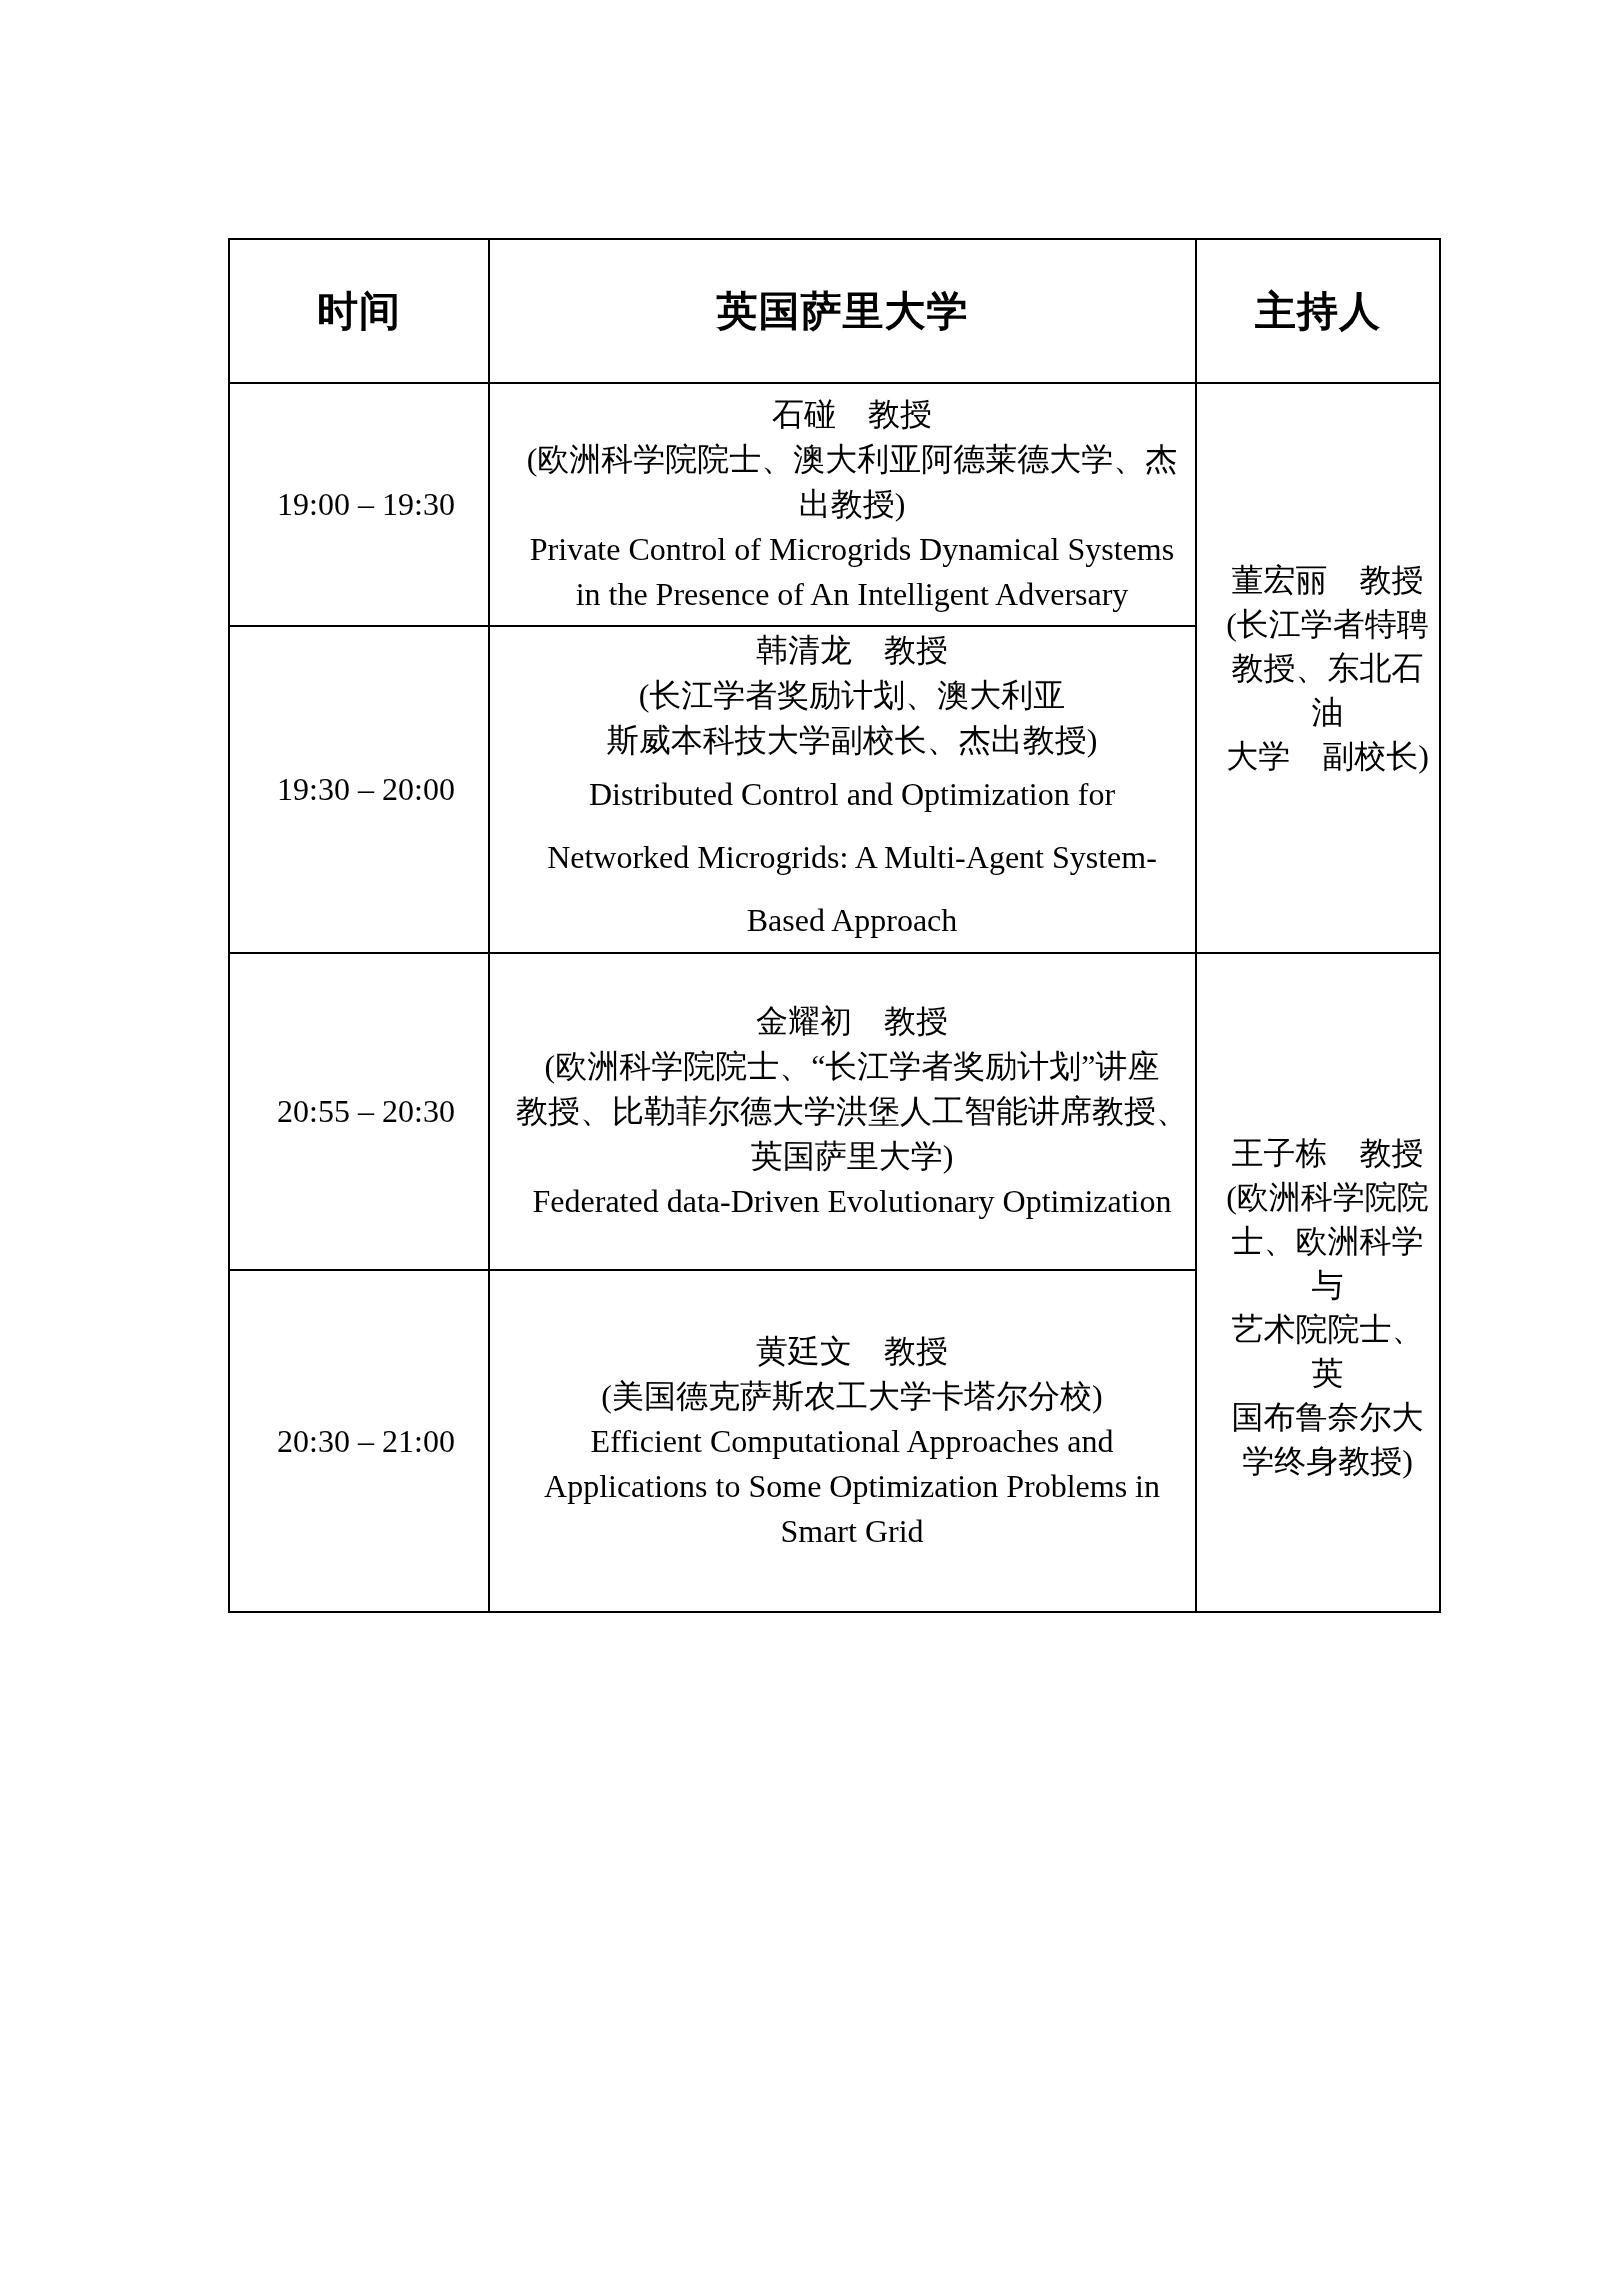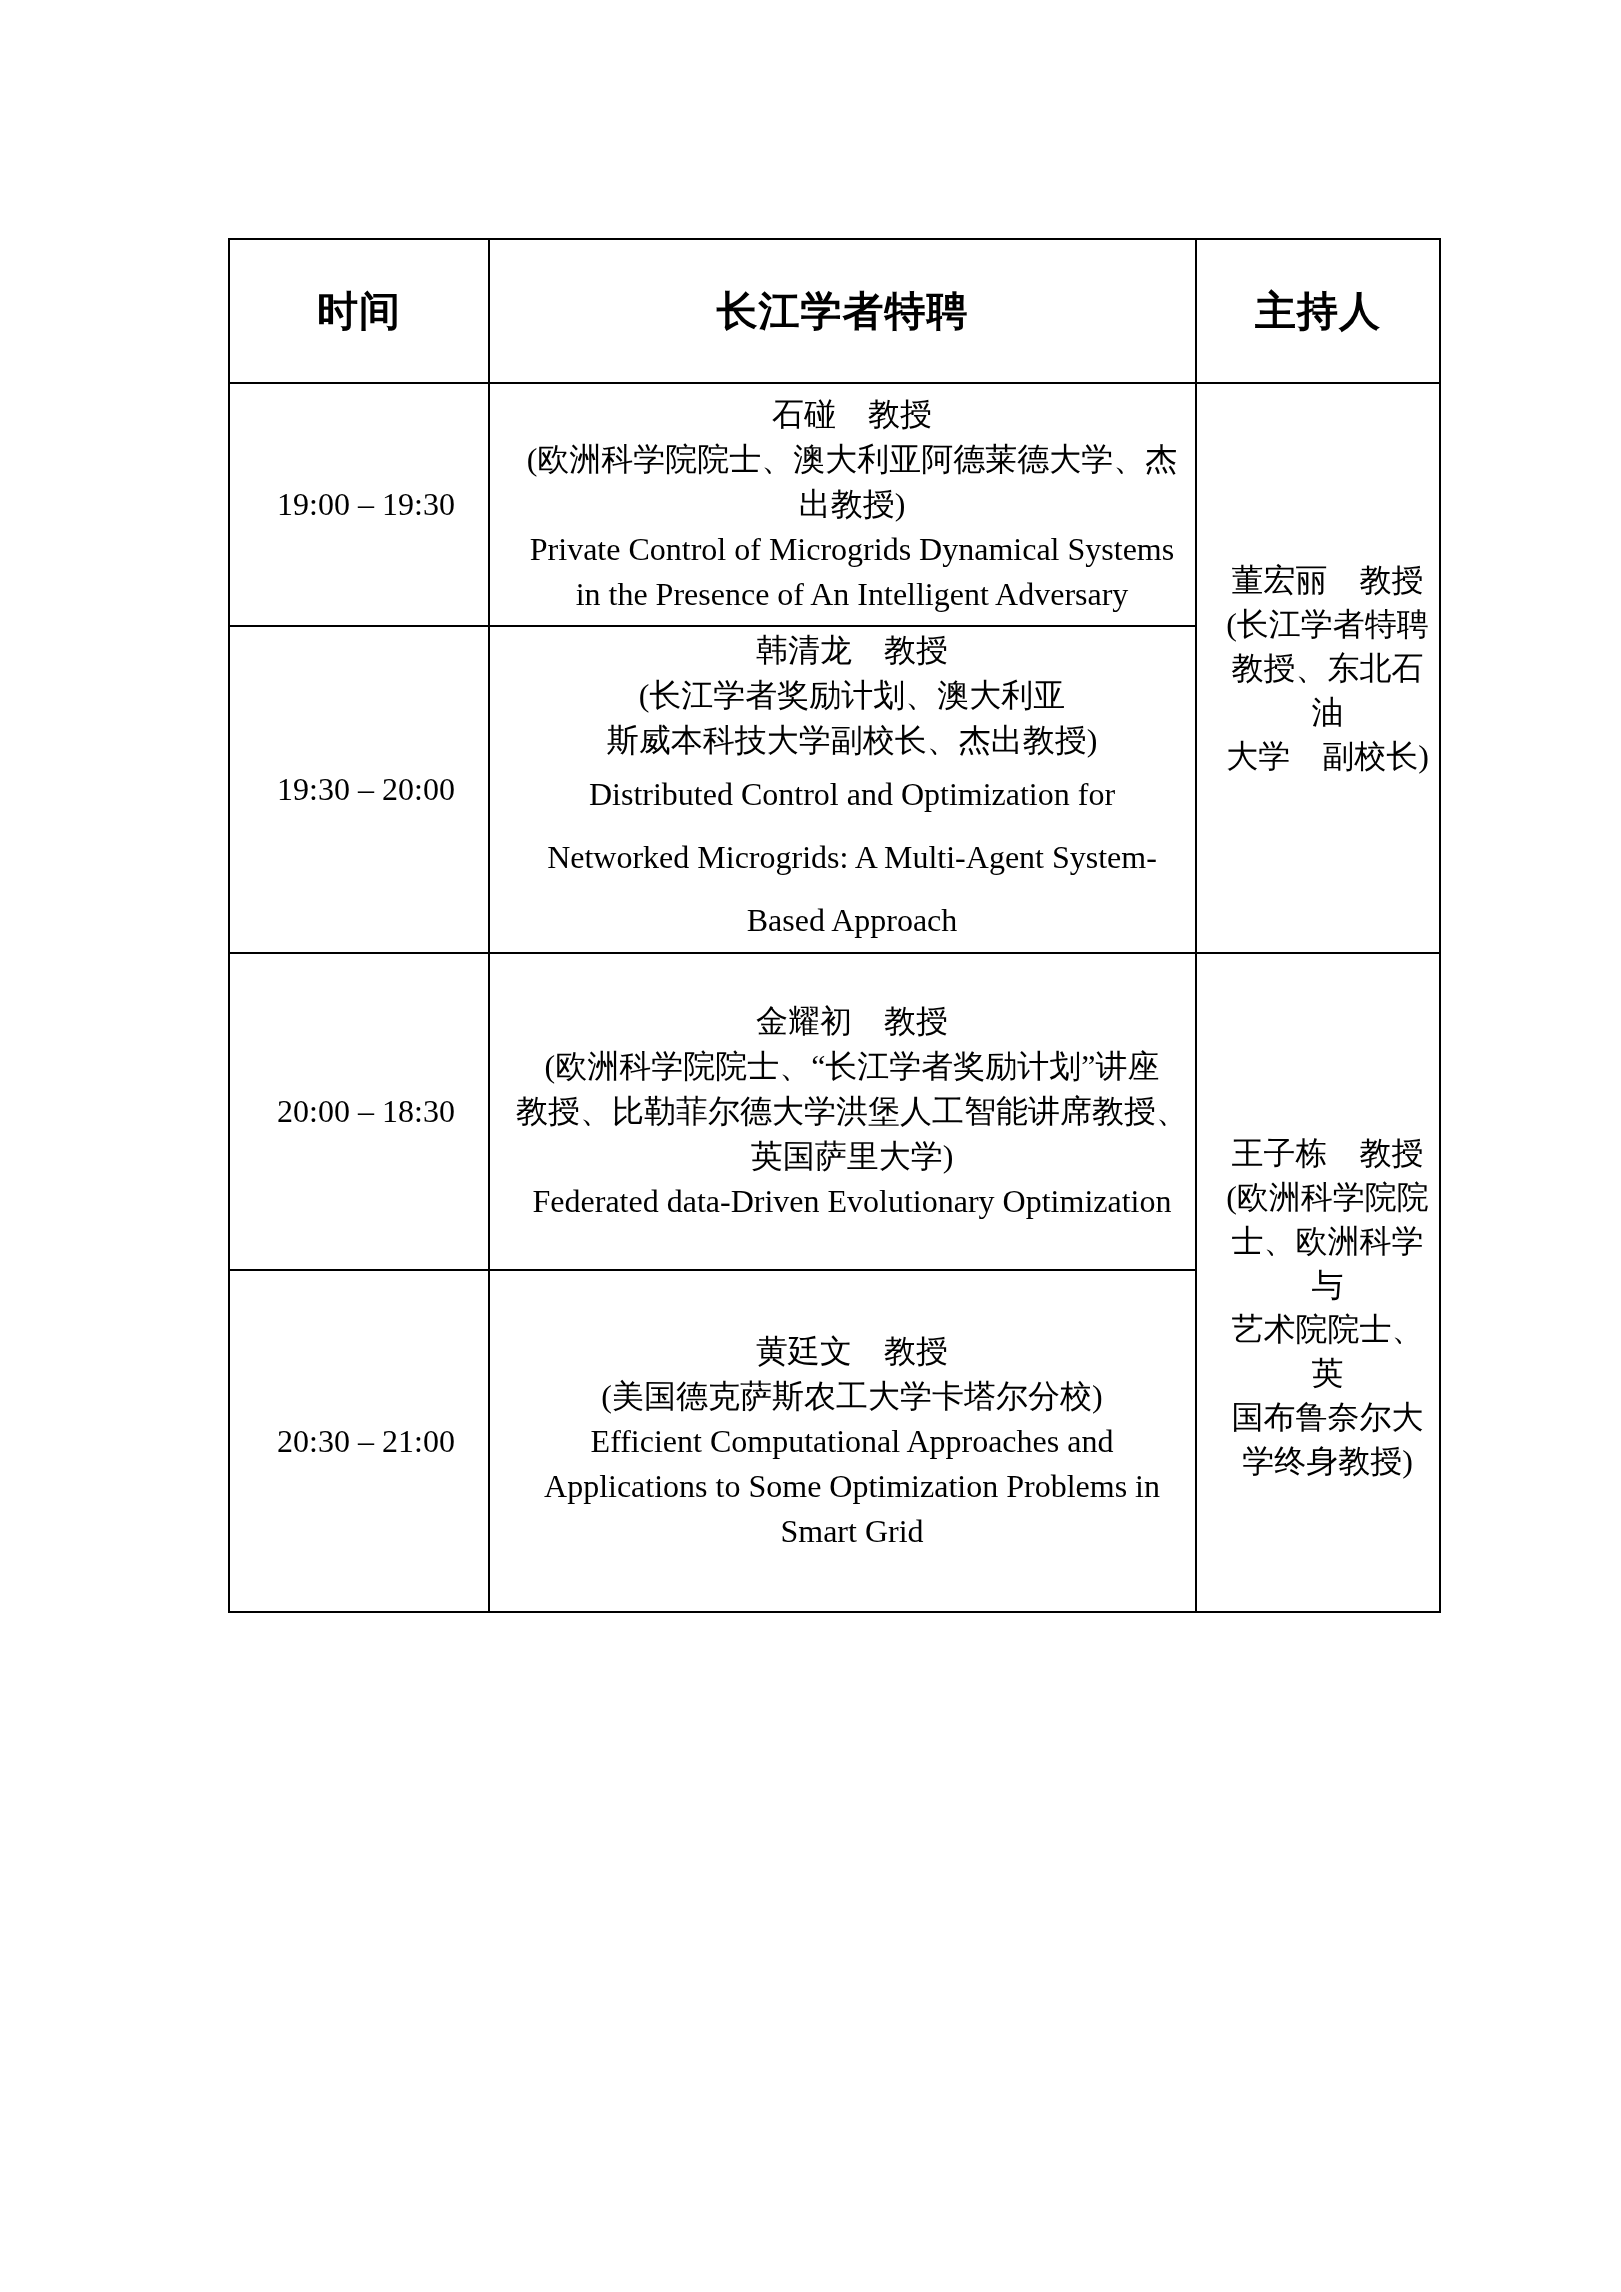--- a/index.html
+++ b/index.html
@@ -63,21 +63,21 @@
       <col style="width:260px">
       <col style="width:707px">
       <col style="width:244px">
     </colgroup>
     <thead>
       <tr class="row-header">
         <th>
           <span class="th-label">时间</span>
         </th>
         <th>
-          <span class="th-label">长江学者特聘</span>
+          <span class="th-label">英国萨里大学</span>
         </th>
         <th>
           <span class="th-label">主持人</span>
         </th>
       </tr>
     </thead>
     <tbody>
       <tr class="row-1">
         <td>
           <div class="time-text">19:00 – 19:30</div>
@@ -104,21 +104,21 @@
           <div class="cn-text">韩清龙　教授
 (长江学者奖励计划、澳大利亚
 斯威本科技大学副校长、杰出教授)</div>
           <div class="en-text">Distributed Control and Optimization for
 Networked Microgrids: A Multi-Agent System-
 Based Approach</div>
         </td>
       </tr>
       <tr class="row-3">
         <td>
-          <div class="time-text">20:00 – 18:30</div>
+          <div class="time-text">20:55 – 20:30</div>
         </td>
         <td>
           <div class="cn-text">金耀初　教授
 (欧洲科学院院士、“长江学者奖励计划”讲座
 教授、比勒菲尔德大学洪堡人工智能讲席教授、
 英国萨里大学)</div>
           <div class="en-text">Federated data-Driven Evolutionary Optimization</div>
         </td>
         <td rowspan="2" class="host-cell-2">
           <div class="host-text">王子栋　教授

